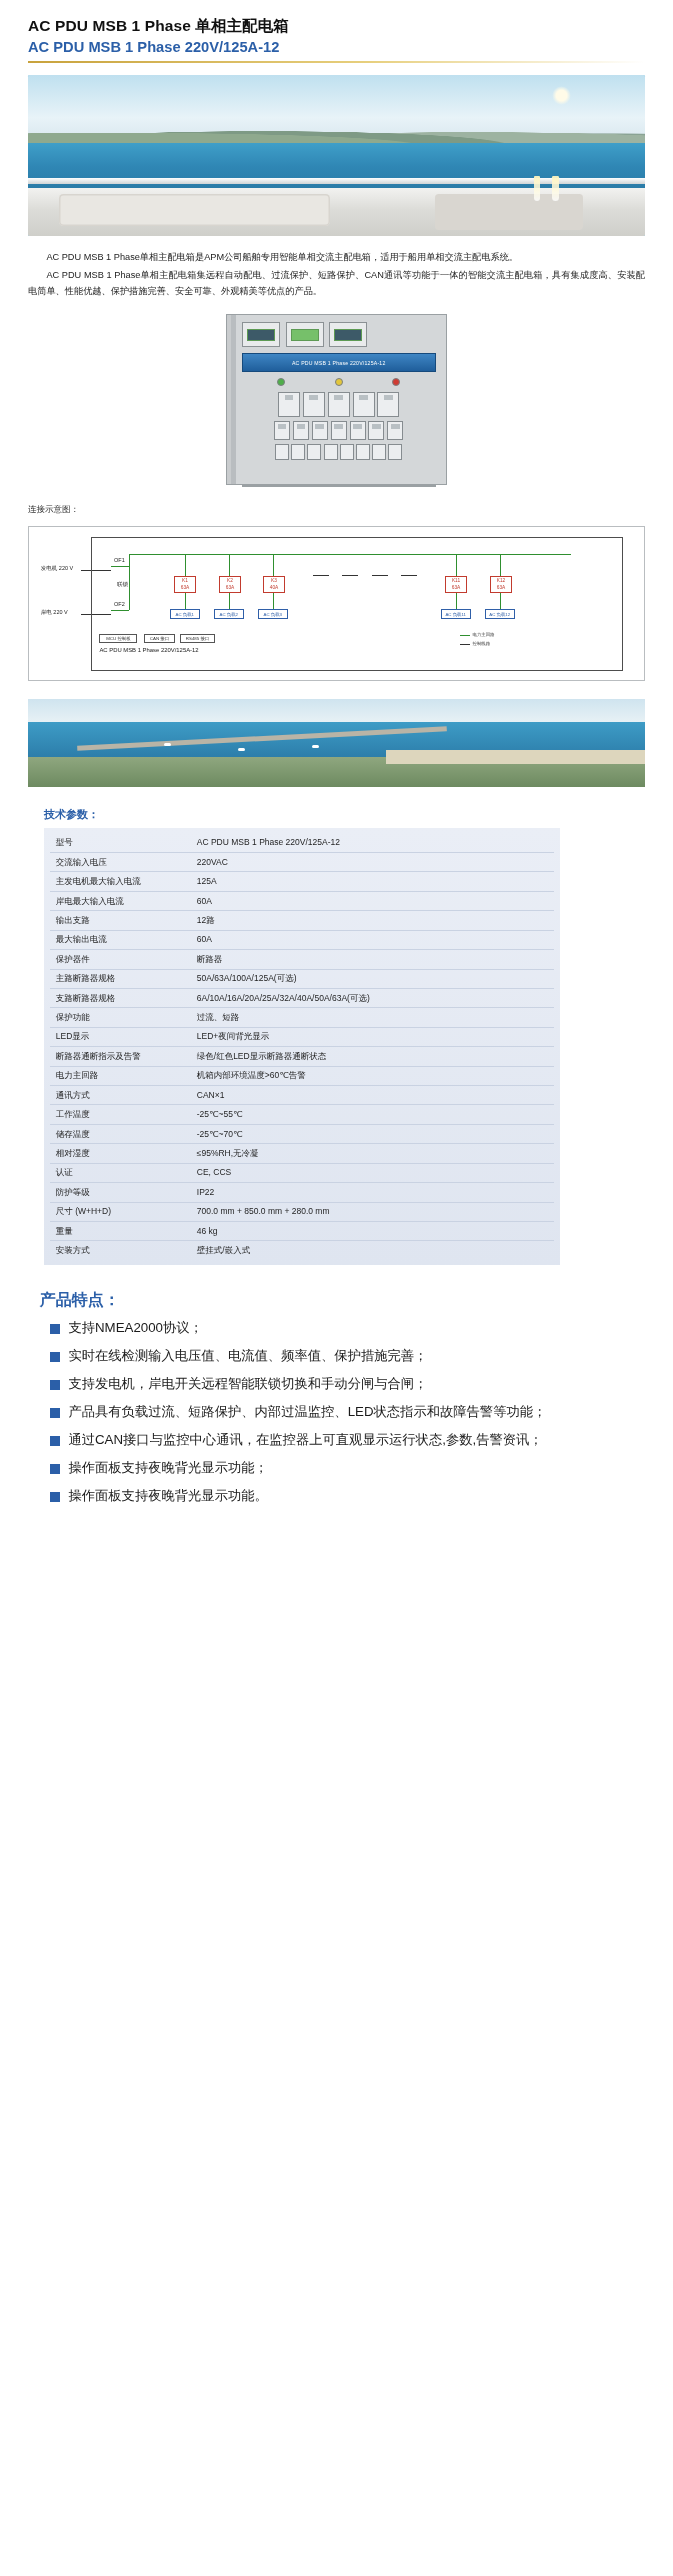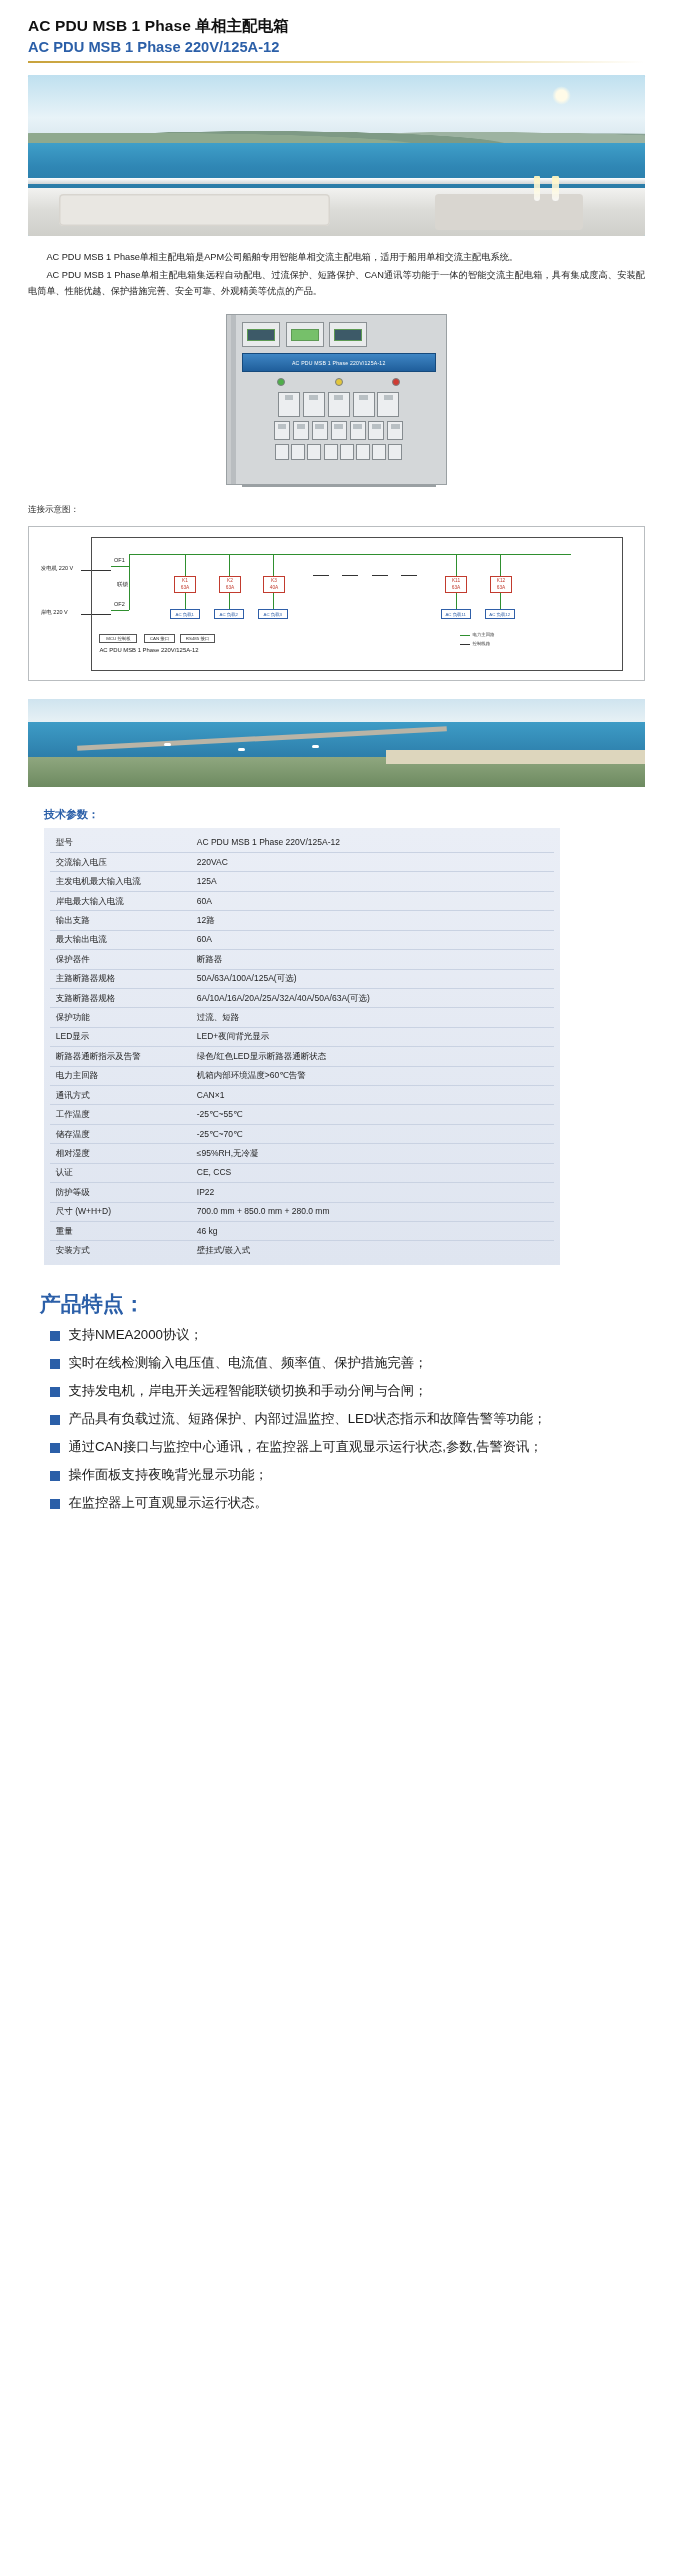--- a/index.html
+++ b/index.html
@@ -209,21 +209,21 @@
   }
   table.spec td {
     padding: 3.7px 5.9px; border-bottom: 0.7px solid #c9d2e2; line-height:1.3;
   }
   table.spec tr:last-child td { border-bottom: none; }
   table.spec td.k { width: 141px; color:#1f1f1f; }
   table.spec td.v { color:#1f1f1f; }
   
   .feat-title {
     margin-top: 25px; margin-left: 11.8px;
-    font-size: 21px; font-weight: bold; color:#2b5fa8;
+    font-size: 16px; font-weight: bold; color:#2b5fa8;
   }
   .feat-list { margin-top: 7.4px; margin-left: 22px; text-align: center; }
   .feat {
     display:flex; gap: 8.8px; margin-bottom: 7.4px; align-items: flex-start;
   }
   .feat .bullet {
     width: 9.6px; height: 9.6px; background:#2b5fa8; margin-top: 5.9px; flex: 0 0 9.6px;
   }
   .feat .ftext {
     font-size: 13.3px; color:#1b1b1b; line-height: 1.55; max-width: 515px;
@@ -532,18 +532,18 @@
       <div class="feat">
         <div class="bullet"></div>
         <div class="ftext">通过CAN接口与监控中心通讯，在监控器上可直观显示运行状态,参数,告警资讯；</div>
       </div>
       <div class="feat">
         <div class="bullet"></div>
         <div class="ftext">操作面板支持夜晚背光显示功能；</div>
       </div>
       <div class="feat">
         <div class="bullet"></div>
-        <div class="ftext">在监控器上可直观显示运行状态。</div>
+        <div class="ftext">操作面板支持夜晚背光显示功能。</div>
       </div>
     </div>
 
 </div>
 
 
 </body></html>

